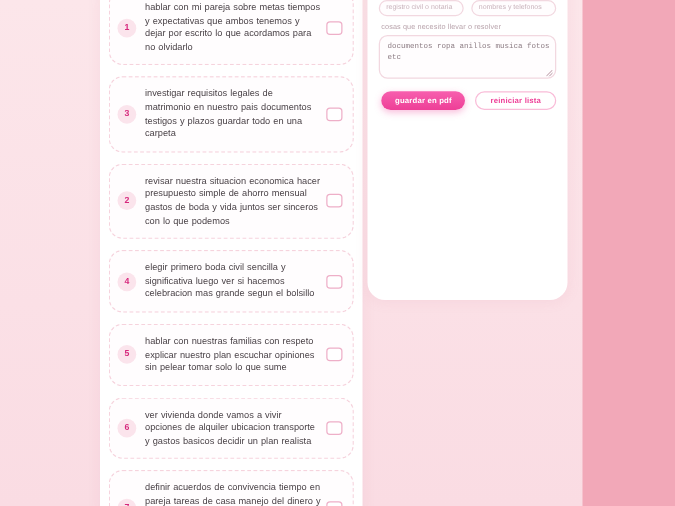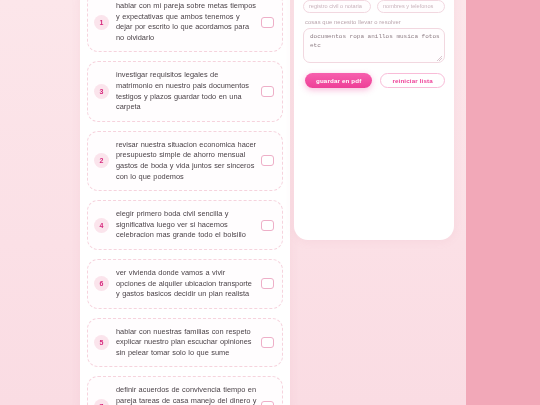--- a/index.html
+++ b/index.html
@@ -213,31 +213,31 @@
           <div class="task-text">investigar requisitos legales de matrimonio en nuestro pais documentos testigos y plazos guardar todo en una carpeta</div>
           <div class="chk"></div>
         </div>
         <div class="task">
           <div class="badge">2</div>
           <div class="task-text">revisar nuestra situacion economica hacer presupuesto simple de ahorro mensual gastos de boda y vida juntos ser sinceros con lo que podemos</div>
           <div class="chk"></div>
         </div>
         <div class="task">
           <div class="badge">4</div>
-          <div class="task-text">elegir primero boda civil sencilla y significativa luego ver si hacemos celebracion mas grande todo el bolsillo</div>
+          <div class="task-text">elegir primero boda civil sencilla y significativa luego ver si hacemos celebracion mas grande segun el bolsillo</div>
+          <div class="chk"></div>
+        </div>
+        <div class="task">
+          <div class="badge">5</div>
+          <div class="task-text">hablar con nuestras familias con respeto explicar nuestro plan escuchar opiniones sin pelear tomar solo lo que sume</div>
           <div class="chk"></div>
         </div>
         <div class="task">
           <div class="badge">6</div>
           <div class="task-text">ver vivienda donde vamos a vivir opciones de alquiler ubicacion transporte y gastos basicos decidir un plan realista</div>
-          <div class="chk"></div>
-        </div>
-        <div class="task">
-          <div class="badge">5</div>
-          <div class="task-text">hablar con nuestras familias con respeto explicar nuestro plan escuchar opiniones sin pelear tomar solo lo que sume</div>
           <div class="chk"></div>
         </div>
         <div class="task">
           <div class="badge">7</div>
           <div class="task-text">definir acuerdos de convivencia tiempo en pareja tareas de casa manejo del dinero y espacios personales por escrito para cuidarnos</div>
           <div class="chk"></div>
         </div>
       </div>
   </div>
 

